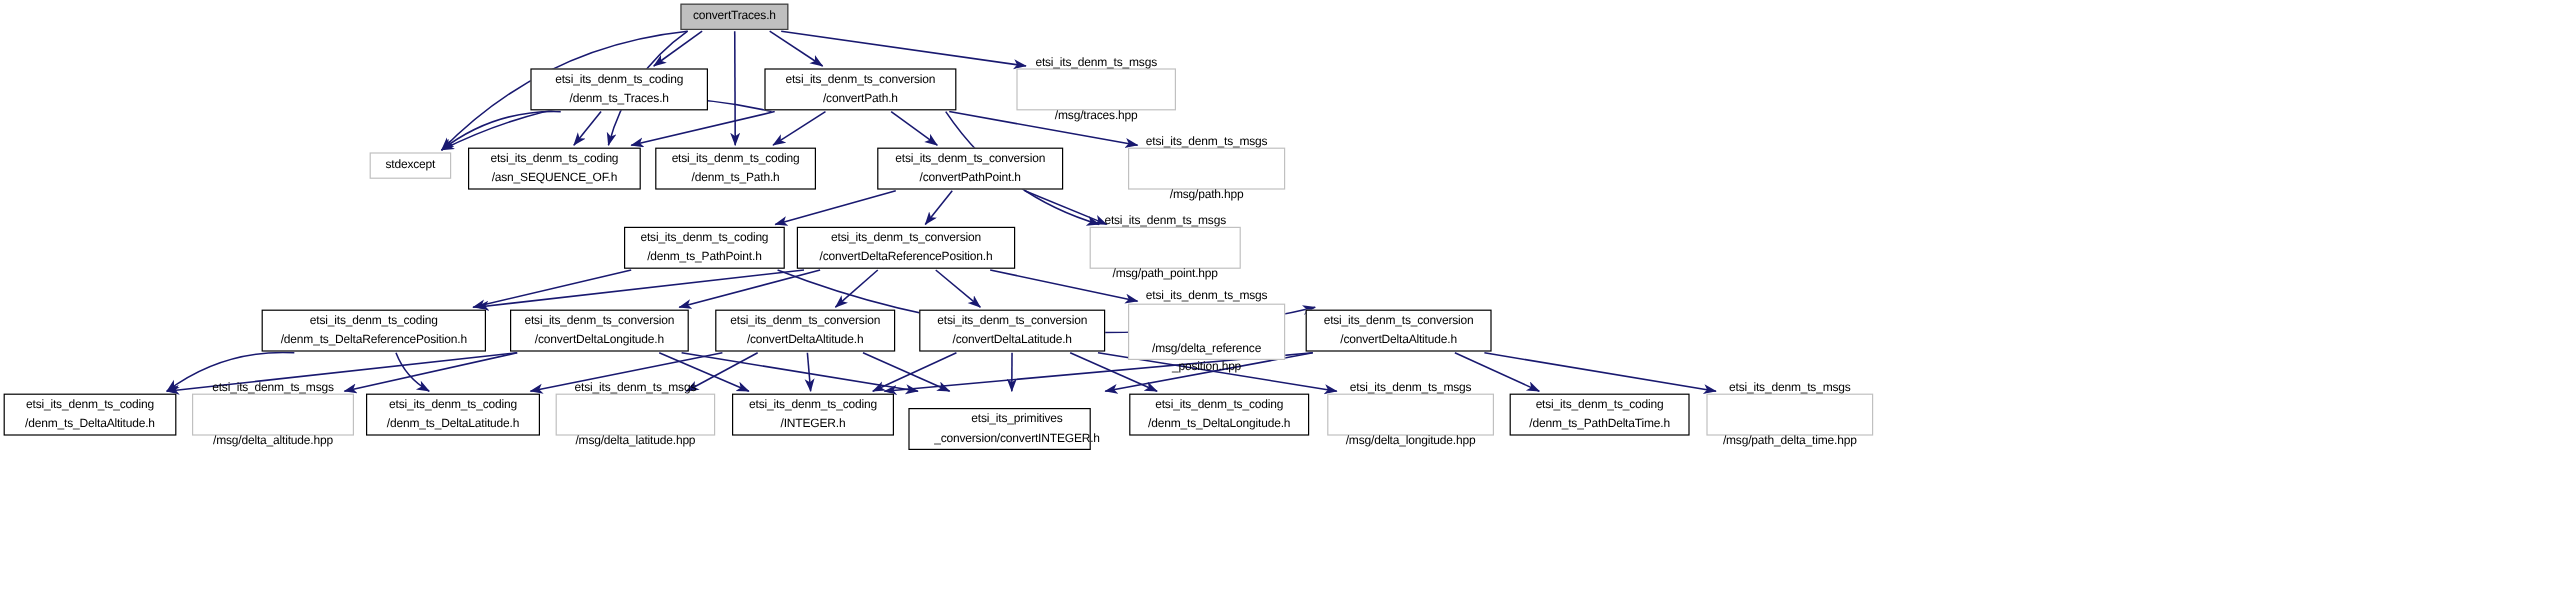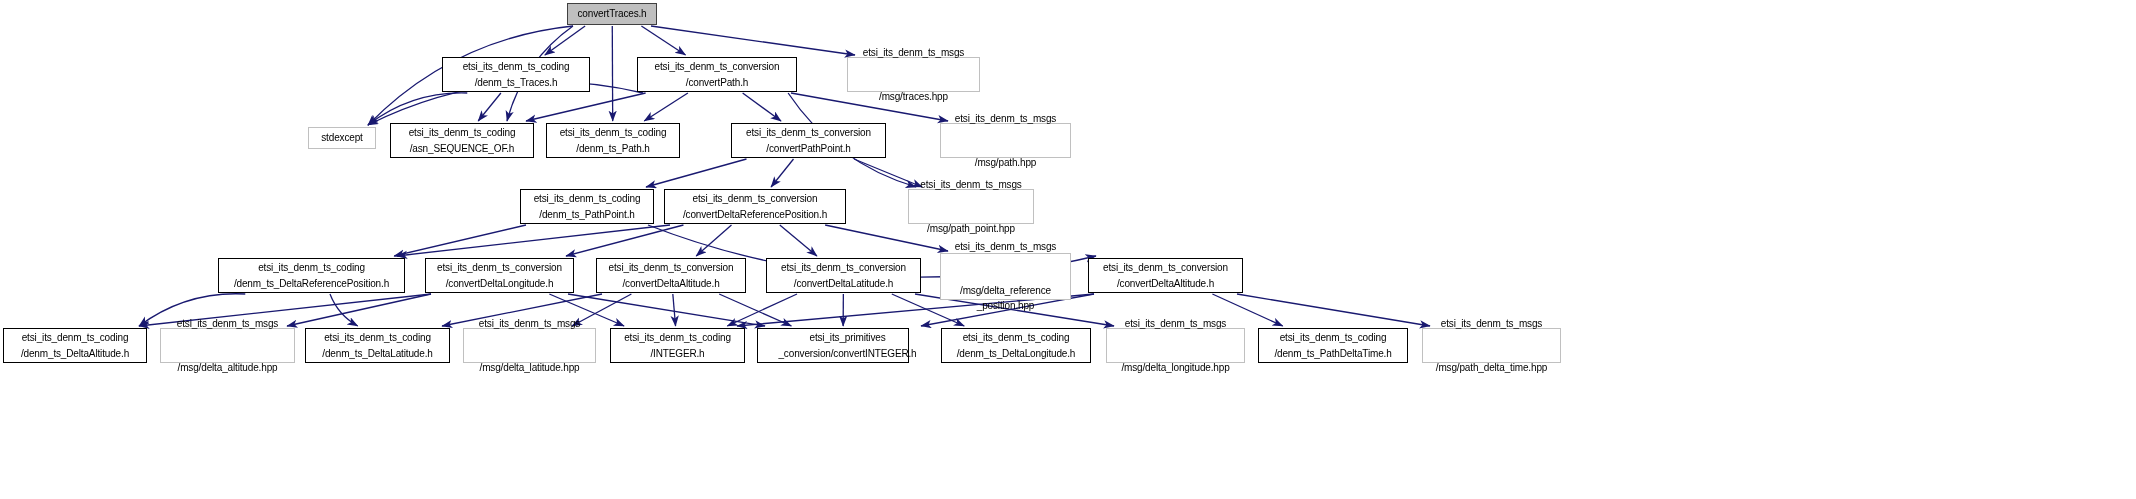--- a/index.html
+++ b/index.html
@@ -87,19 +87,19 @@
       <div class="node" style="left: 596px; top: 258px; width: 150px; height: 35px;"><span class="l1">etsi_its_denm_ts_conversion</span><span class="l2">/convertDeltaAltitude.h</span></div>
       <div class="node" style="left: 766px; top: 258px; width: 155px; height: 35px;"><span class="l1">etsi_its_denm_ts_conversion</span><span class="l2">/convertDeltaLatitude.h</span></div>
       <div class="node light" style="left: 940px; top: 253px; width: 131px; height: 47px;"><span class="l1">etsi_its_denm_ts_msgs</span><span class="l2">/msg/delta_reference
 _position.hpp</span></div>
       <div class="node" style="left: 1088px; top: 258px; width: 155px; height: 35px;"><span class="l1">etsi_its_denm_ts_conversion</span><span class="l2">/convertDeltaAltitude.h</span></div>
       <div class="node" style="left: 3px; top: 328px; width: 144px; height: 35px;"><span class="l1">etsi_its_denm_ts_coding</span><span class="l2">/denm_ts_DeltaAltitude.h</span></div>
       <div class="node light" style="left: 160px; top: 328px; width: 135px; height: 35px;"><span class="l1">etsi_its_denm_ts_msgs</span><span class="l2">/msg/delta_altitude.hpp</span></div>
       <div class="node" style="left: 305px; top: 328px; width: 145px; height: 35px;"><span class="l1">etsi_its_denm_ts_coding</span><span class="l2">/denm_ts_DeltaLatitude.h</span></div>
       <div class="node light" style="left: 463px; top: 328px; width: 133px; height: 35px;"><span class="l1">etsi_its_denm_ts_msgs</span><span class="l2">/msg/delta_latitude.hpp</span></div>
       <div class="node" style="left: 610px; top: 328px; width: 135px; height: 35px;"><span class="l1">etsi_its_denm_ts_coding</span><span class="l2">/INTEGER.h</span></div>
-      <div class="node" style="left: 757px; top: 328px; width: 152px; height: 35px; padding-left: 29px;"><span class="l1">etsi_its_primitives</span><span class="l2">_conversion/convertINTEGER.h</span></div>
+      <div class="node" style="left: 757px; top: 340px; width: 152px; height: 35px; padding-left: 29px;"><span class="l1">etsi_its_primitives</span><span class="l2">_conversion/convertINTEGER.h</span></div>
       <div class="node" style="left: 941px; top: 328px; width: 150px; height: 35px;"><span class="l1">etsi_its_denm_ts_coding</span><span class="l2">/denm_ts_DeltaLongitude.h</span></div>
       <div class="node light" style="left: 1106px; top: 328px; width: 139px; height: 35px;"><span class="l1">etsi_its_denm_ts_msgs</span><span class="l2">/msg/delta_longitude.hpp</span></div>
       <div class="node" style="left: 1258px; top: 328px; width: 150px; height: 35px;"><span class="l1">etsi_its_denm_ts_coding</span><span class="l2">/denm_ts_PathDeltaTime.h</span></div>
       <div class="node light" style="left: 1422px; top: 328px; width: 139px; height: 35px;"><span class="l1">etsi_its_denm_ts_msgs</span><span class="l2">/msg/path_delta_time.hpp</span></div>
     </div>
 </div>
 
 </body></html>

